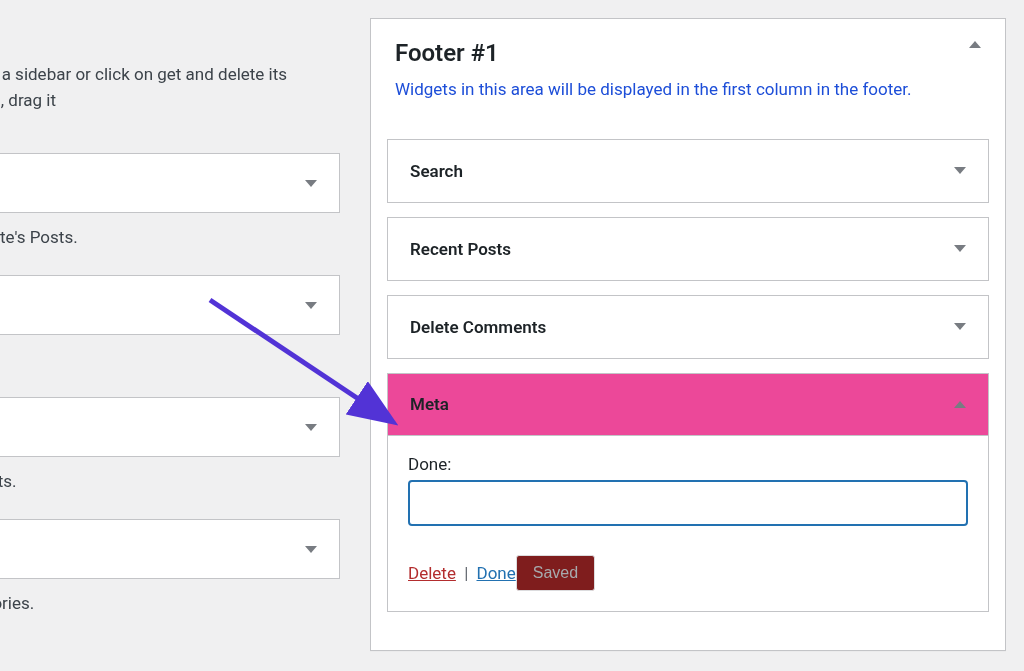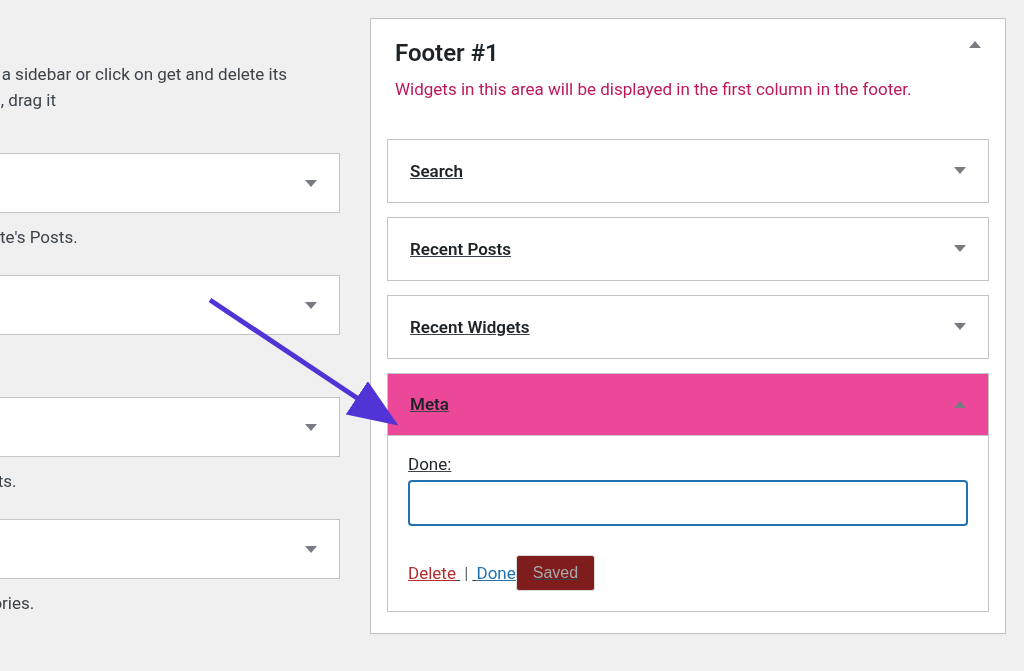--- a/index.html
+++ b/index.html
@@ -69,31 +69,30 @@
       cursor: pointer;
     }
     .area-title {
       font-size: 24px;
       font-weight: 600;
       color: #1d2327;
       margin-bottom: 10px;
     }
     .area-desc {
       font-size: 17px;
-      color: #be185d;
+      color: #1d4ed8;
       line-height: 1.5;
     }
     .area-toggle {
       position: absolute;
       top: 22px;
       right: 24px;
     }
     .widget-list {
-      padding: 0 16px 7px 16px;
-      text-decoration: underline;
+      padding: 0 16px 24px 16px;
     }
     .widget-item {
       background: #fff;
       border: 1px solid #c3c4c7;
       margin-bottom: 14px;
     }
     .widget-header {
       height: 62px;
       display: flex;
       align-items: center;
@@ -233,21 +232,21 @@
 
         <div class="widget-item">
           <div class="widget-header closed">
             <span class="widget-name">Recent Posts</span>
             <span class="tri-down"></span>
           </div>
         </div>
 
         <div class="widget-item">
           <div class="widget-header closed">
-            <span class="widget-name">Recent Widgets</span>
+            <span class="widget-name">Delete Comments</span>
             <span class="tri-down"></span>
           </div>
         </div>
 
         <div class="widget-item widget-expanded">
           <div class="widget-header">
             <span class="widget-name">Meta</span>
             <span class="tri-up"></span>
           </div>
           <div class="widget-body">

